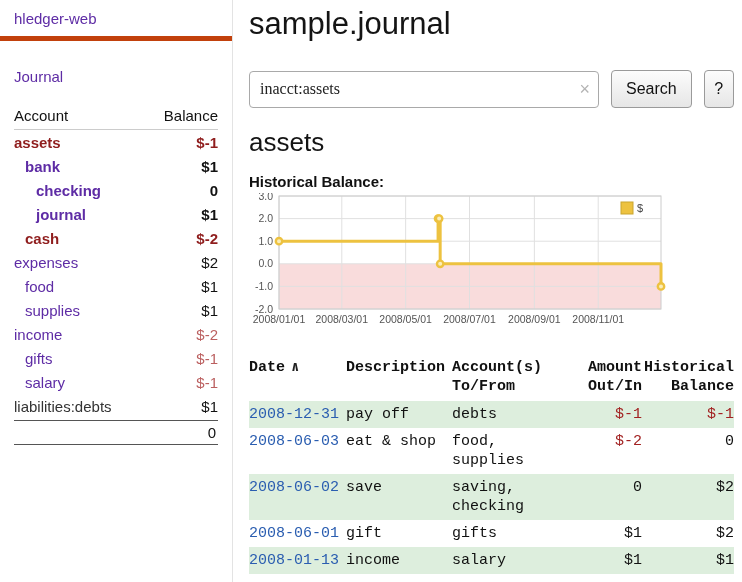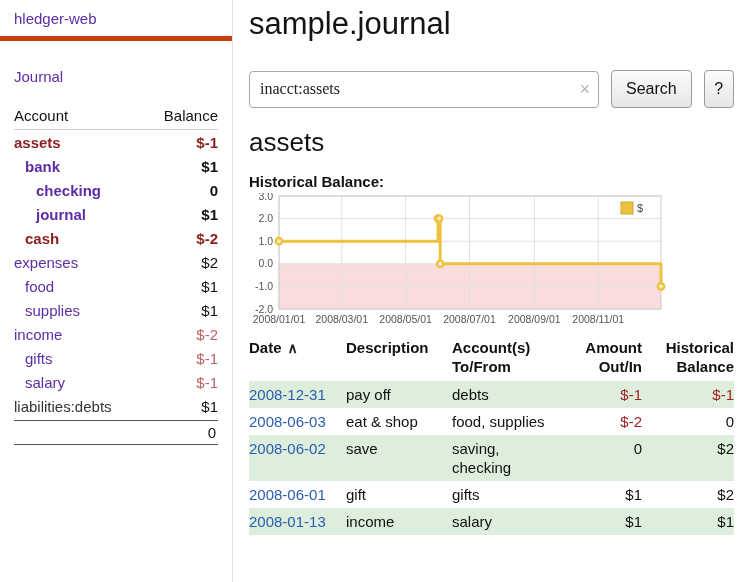--- a/index.html
+++ b/index.html
@@ -45,21 +45,21 @@
     height:38px; padding:0 14px; font-size:16px; font-family:inherit; color:#111;
     background:linear-gradient(#fcfcfc,#e6e6e6); border:1px solid #9a9a9a;
     border-radius:4px; cursor:pointer;
   }
   .btn-help { width:30px; padding:0; }
   h2 { font-size:26px; font-weight:400; margin-top:19px; color:#141414; }
   .chart-title { font-weight:bold; margin-top:15px; margin-bottom:3px; }
   #chart { width:418px; }
 
   
-  .register { margin-top:6px; width:485px; }
+  .register { margin-top:26px; width:485px;font-family:Liberation Mono, monospace; }
   .reg-header, .reg-row { display:grid; grid-template-columns:97px 106px 105px 85px 92px; }
   .reg-header { font-weight:bold; line-height:19px; margin-bottom:5px; }
   .reg-header .hl { display:block; }
   .r { text-align:right; }
   .reg-row > div { padding:4px 0; line-height:19px; }
   .reg-row.green { background:#ddeedd; }
   .reg-row a { color:#2a5db0; text-decoration:none; cursor:pointer; }
   .neg { color:#a22222; }
   .sort { font-weight:bold; font-size:14px; margin-left:6px; color:#222; }
 </style>

